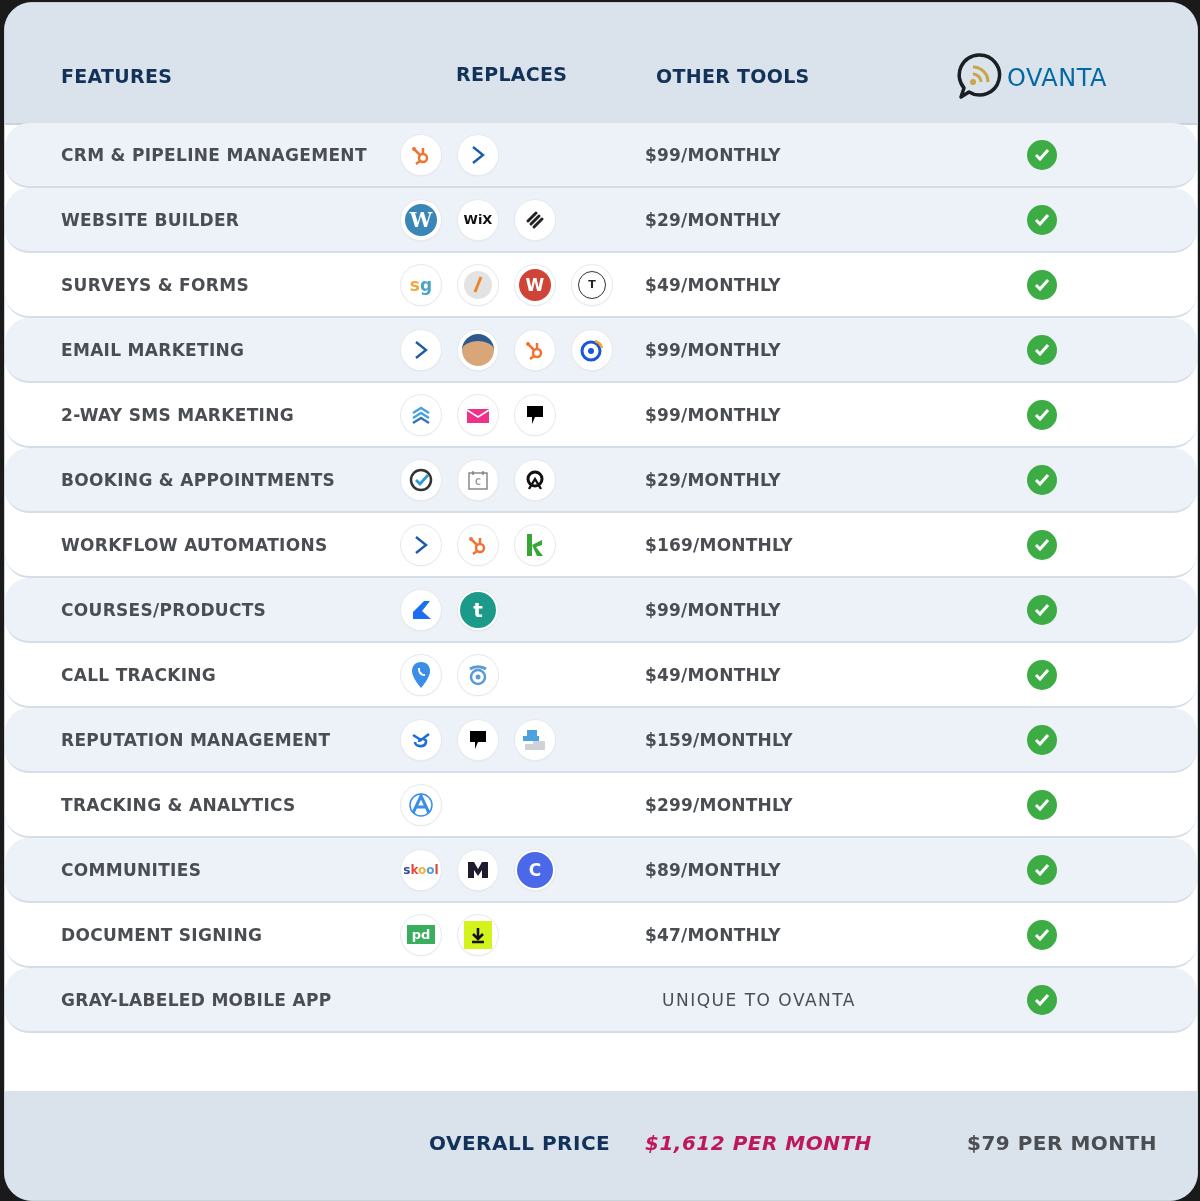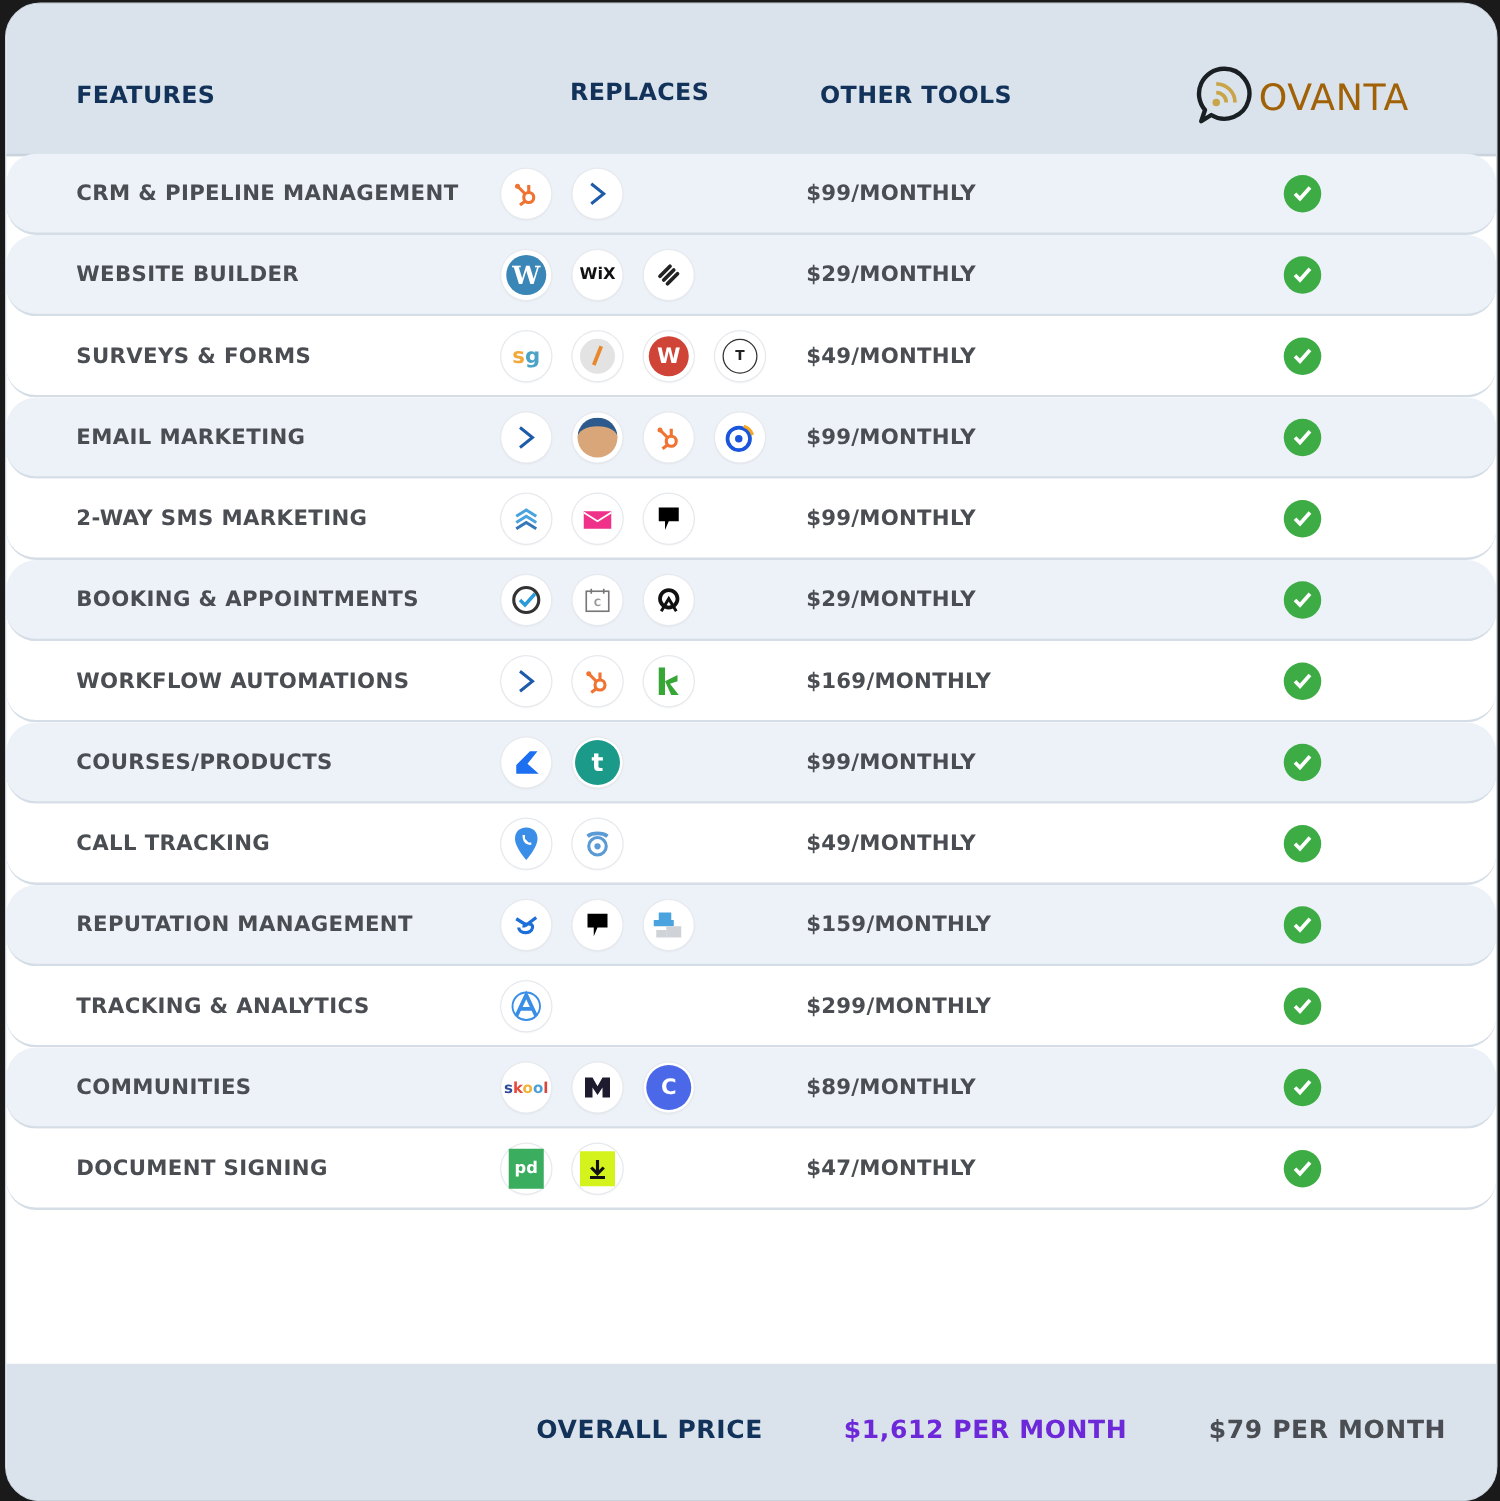--- a/index.html
+++ b/index.html
@@ -8,21 +8,21 @@
     position:absolute; left:4px; top:2px; width:1192px; height:1197px;
     background:#fff; border-radius:28px; overflow:hidden;
     border:1px solid #c9d3de;
   }
   .header {
     position:absolute; left:0; top:0; width:100%; height:120px;
     background:#dae3ec; border-bottom:2px solid #c9d3de;
   }
   .hcell { position:absolute; font-weight:bold; color:#123259; font-size:19px; letter-spacing:0.3px; }
   .logo { position:absolute; left:950px; top:48px; display:flex; align-items:center; }
-  .logo-text { font-family:"DejaVu Sans", sans-serif; font-size:29px; color:#a16207; margin-left:4px; letter-spacing:0.5px; }
+  .logo-text { font-family:"DejaVu Sans", sans-serif; font-size:24px; color:#0369a1; margin-left:4px; letter-spacing:0.5px; }
   .rows { position:absolute; left:0; top:120px; width:100%; }
   .row {
     position:relative; height:63px; border-bottom:2px solid #d5dde6;border-radius:24px;
   }
   .row.alt { background:#edf2f8; }
   .row .feat {
     position:absolute; left:56px; top:50%; transform:translateY(-50%);
     font-weight:bold; color:#4a4d52; font-size:17px; letter-spacing:0.3px;
   }
   .row .icons { position:absolute; left:396px; top:50%; transform:translateY(-50%); display:flex; gap:17px; }
@@ -376,37 +376,47 @@
         <div class="check">
           <svg width="16" height="14" viewBox="0 0 16 14">
             <path d="M2 7 L6 11 L14 2" fill="none" stroke="#fff" stroke-width="3"></path>
           </svg>
         </div>
       </div>
       <div class="row">
         <div class="feat">DOCUMENT SIGNING</div>
         <div class="icons">
           <span class="ic">
-            <div style="width:28px;height:32px;background:#3aad5f;color:#fff;font-size:13px;display:flex;align-items:center;justify-content:center;">pd</div>
+            <div style="width:28px;height:19px;background:#3aad5f;color:#fff;font-size:13px;display:flex;align-items:center;justify-content:center;">pd</div>
           </span>
           <span class="ic">
             <div style="width:28px;height:28px;background:#d4f21c;display:flex;align-items:center;justify-content:center;">
               <svg width="18" height="18" viewBox="0 0 18 18">
                 <path d="M9 2 V12 M4 8 L9 13 L14 8 M3 16 H15" fill="none" stroke="#111" stroke-width="2.5"></path>
               </svg>
             </div>
           </span>
         </div>
         <div class="price">$47/MONTHLY</div>
         <div class="check">
           <svg width="16" height="14" viewBox="0 0 16 14">
             <path d="M2 7 L6 11 L14 2" fill="none" stroke="#fff" stroke-width="3"></path>
           </svg>
         </div>
       </div>
+      <div class="row alt">
+        <div class="feat">GRAY-LABELED MOBILE APP</div>
+        <div class="icons"></div>
+        <div class="price" style="left: 657px; font-weight: normal; letter-spacing: 1.5px;">UNIQUE TO OVANTA</div>
+        <div class="check">
+          <svg width="16" height="14" viewBox="0 0 16 14">
+            <path d="M2 7 L6 11 L14 2" fill="none" stroke="#fff" stroke-width="3"></path>
+          </svg>
+        </div>
+      </div>
     </div>
 
   <div class="footer">
     <div class="fcell" style="left:408px;color:#123259;">OVERALL PRICE</div>
-    <div class="fcell" style="left:654px;color:#6d28d9;">$1,612 PER MONTH</div>
+    <div class="fcell" style="left:624px;color:#be185d;font-style:italic;">$1,612 PER MONTH</div>
     <div class="fcell" style="left:946px;color:#4a4d52;">$79 PER MONTH</div>
   </div>
 </div>
 
 </body></html>

